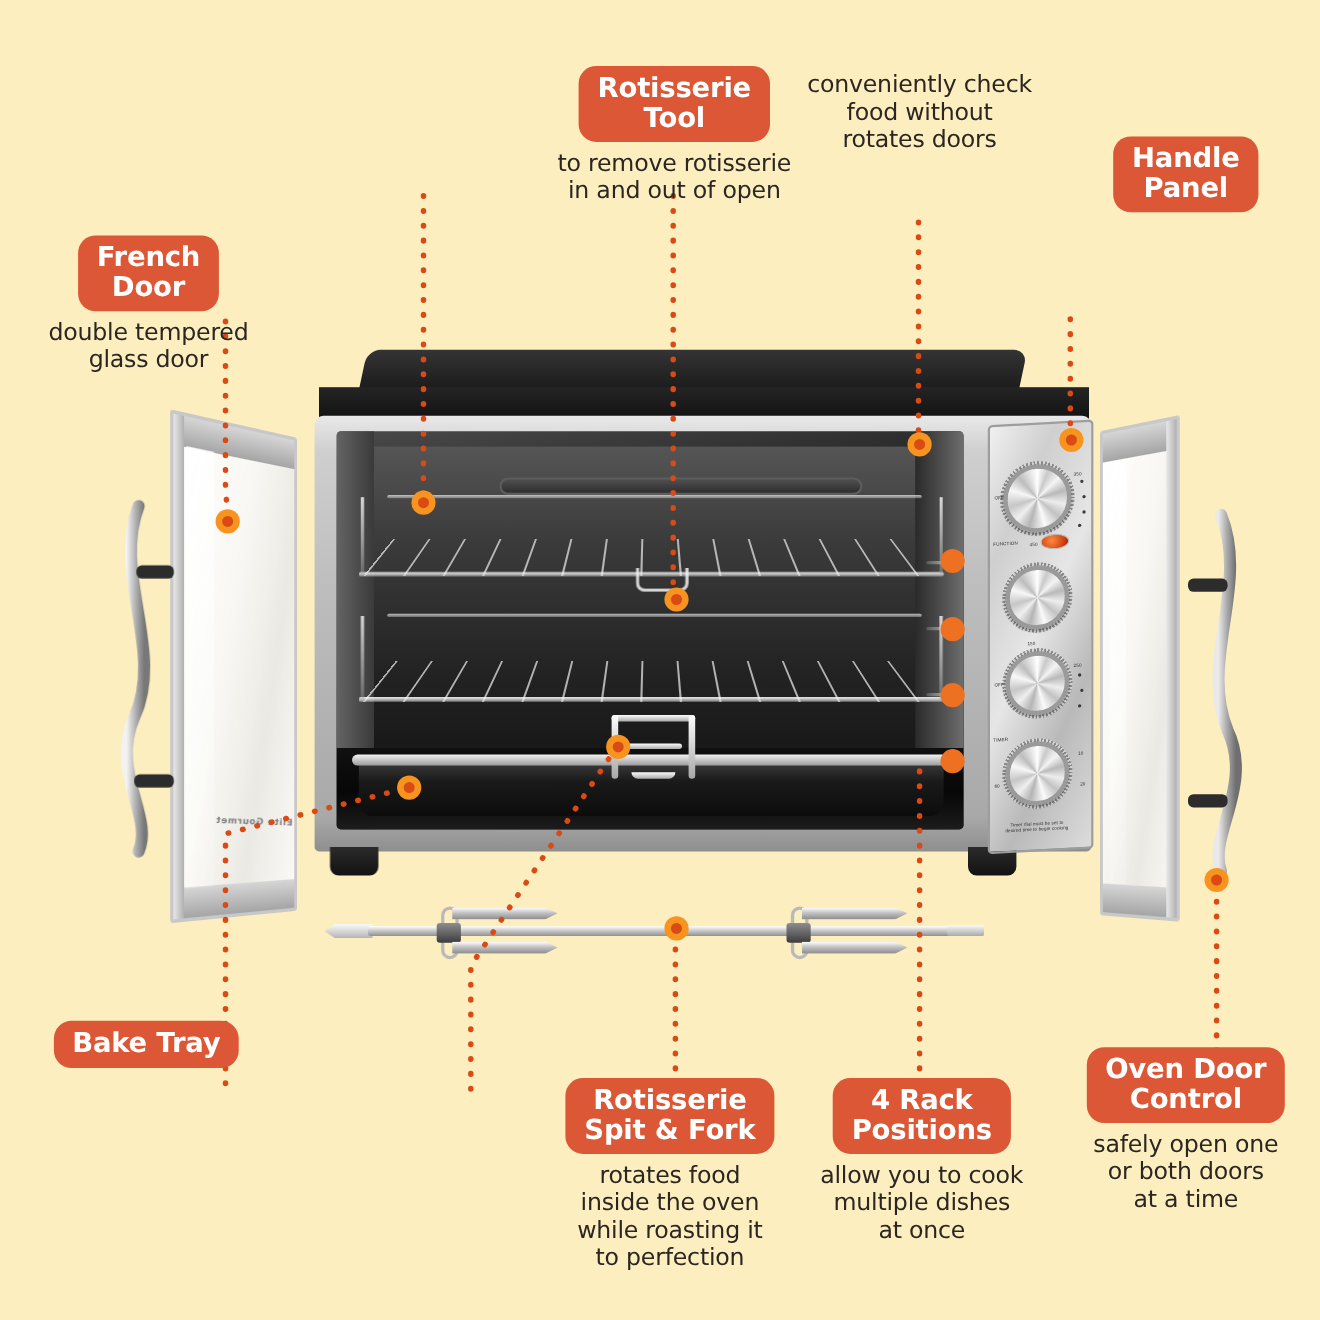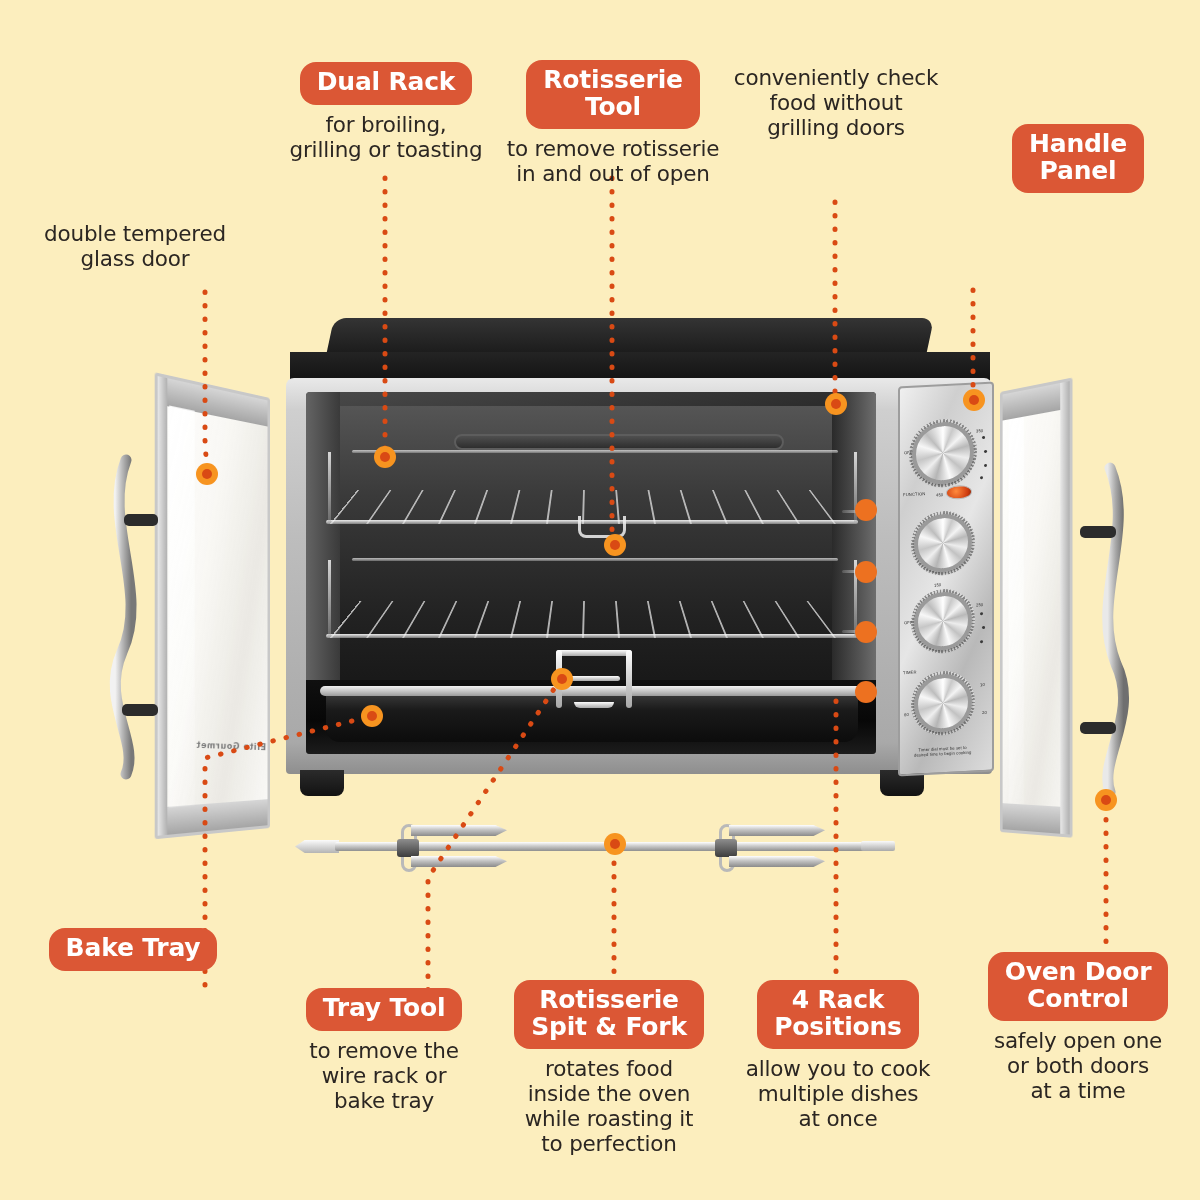--- a/index.html
+++ b/index.html
@@ -461,58 +461,49 @@
   <div class="hotspot" style="left:372px; top:716px;"></div>
   <div class="hotspot" style="left:562px; top:679px;"></div>
   <div class="hotspot" style="left:615px; top:844px;"></div>
   <div class="hotspot flat" style="left:866px; top:510px;"></div>
   <div class="hotspot flat" style="left:866px; top:572px;"></div>
   <div class="hotspot flat" style="left:866px; top:632px;"></div>
   <div class="hotspot flat" style="left:866px; top:692px;"></div>
   <div class="hotspot" style="left:1106px; top:800px;"></div>
 
   <div class="callout" style="left:20px; top:214px; width:230px;">
+    <div class="badge">French
+Door</div>
     <div class="desc">double tempered
 glass door</div>
   </div>
 
-  <div class="callout" style="left:228px; top:62px; width:316px;">
-    <div class="badge">Dual Rack</div>
-    <div class="desc">for broiling,
-grilling or toasting</div>
-  </div>
 
   <div class="callout" style="left:458px; top:60px; width:310px;">
     <div class="badge">Rotisserie
 Tool</div>
     <div class="desc">to remove rotisserie
 in and out of open</div>
   </div>
 
   <div class="callout" style="left:718px; top:58px; width:236px;">
     <div class="desc">conveniently check
 food without
-grilling doors</div>
+rotates doors</div>
   </div>
 
   <div class="callout" style="left:960px; top:124px; width:236px;">
     <div class="badge">Handle
 Panel</div>
   </div>
 
   <div class="callout" style="left:14px; top:928px; width:238px;">
     <div class="badge">Bake Tray</div>
   </div>
 
-  <div class="callout" style="left:288px; top:988px; width:192px;">
-    <div class="badge">Tray Tool</div>
-    <div class="desc">to remove the
-wire rack or
-bake tray</div>
-  </div>
 
   <div class="callout" style="left:494px; top:980px; width:230px;">
     <div class="badge">Rotisserie
 Spit &amp; Fork</div>
     <div class="desc">rotates food
 inside the oven
 while roasting it
 to perfection</div>
   </div>
 

